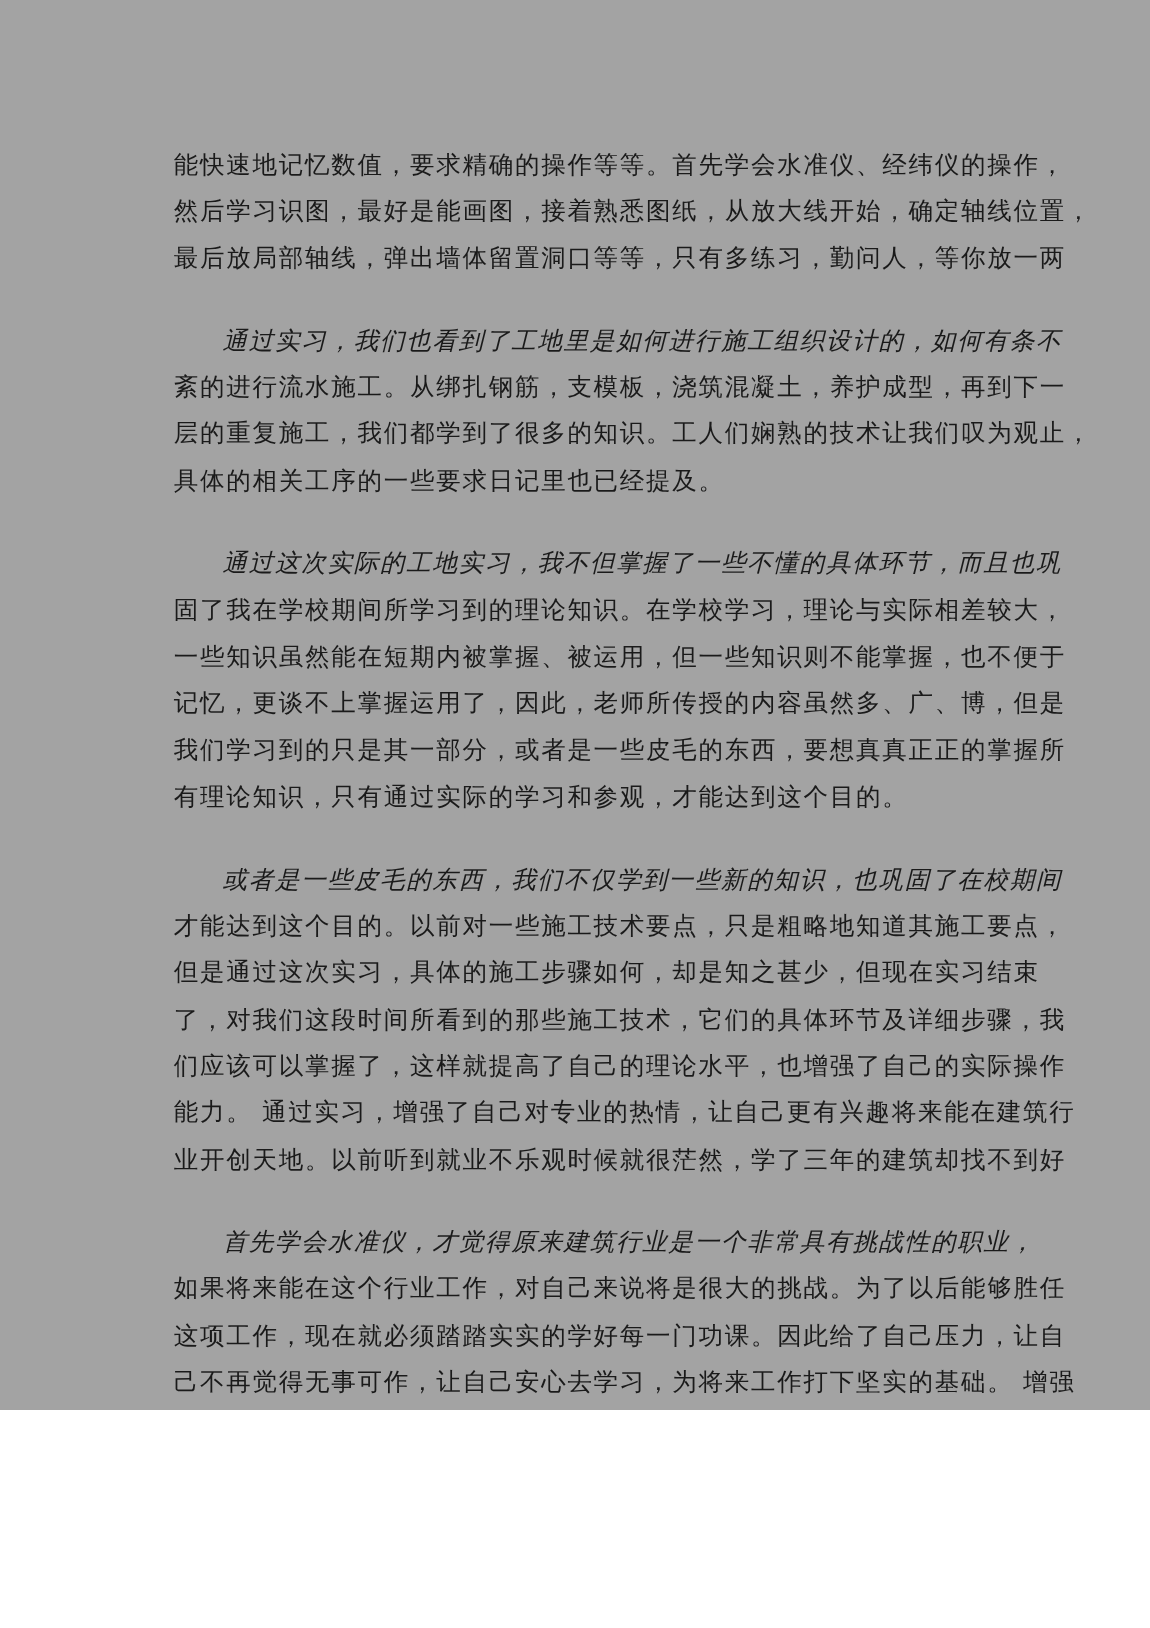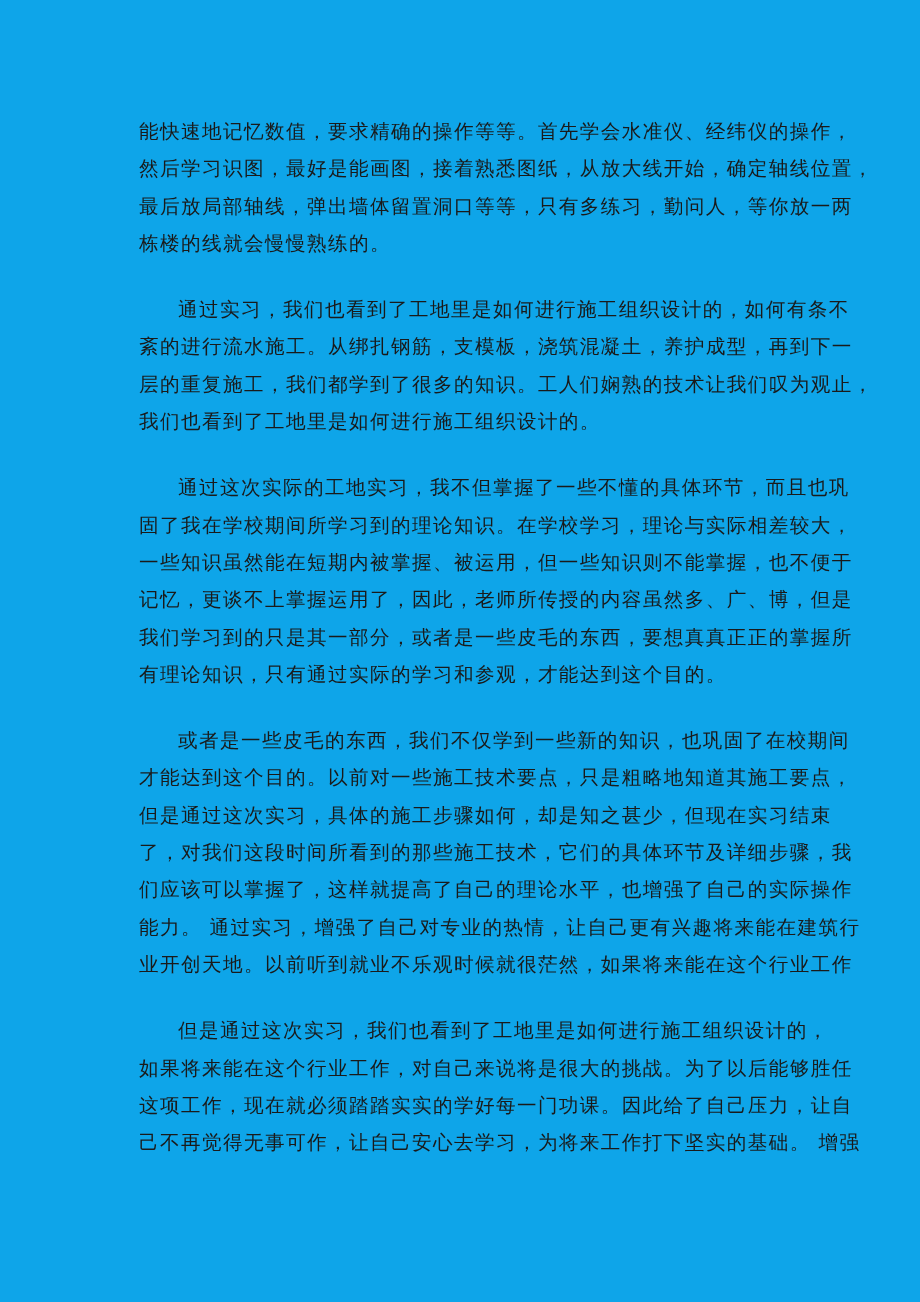--- a/index.html
+++ b/index.html
@@ -11,22 +11,22 @@
       width: 920px;
       height: 1302px;
       overflow: hidden;
       position: relative;
     }
     .page {
       position: absolute;
       left: 0;
       top: 0;
       width: 920px;
-      height: 1302px;
-      background: #0ea5e9;
+      height: 1128px;
+      background: #a3a3a3;
     }
     .content {
       position: absolute;
       left: 139px;
       top: 113px;
       width: 644px;
       color: #1a1a1a;
       font-family: "DejaVu Serif", "Liberation Serif", serif;
       font-size: 19.6px;
       line-height: 37.3px;
@@ -48,56 +48,55 @@
 </head>
 <body>
 
 <div class="page">
   <div class="content">
 
     <p class="para">
       <span class="line">能快速地记忆数值，要求精确的操作等等。首先学会水准仪、经纬仪的操作，</span>
       <span class="line">然后学习识图，最好是能画图，接着熟悉图纸，从放大线开始，确定轴线位置，</span>
       <span class="line">最后放局部轴线，弹出墙体留置洞口等等，只有多练习，勤问人，等你放一两</span>
-      <span class="line">栋楼的线就会慢慢熟练的。</span>
     </p>
 
     <p class="para indent">
       <span class="line first">通过实习，我们也看到了工地里是如何进行施工组织设计的，如何有条不</span>
       <span class="line">紊的进行流水施工。从绑扎钢筋，支模板，浇筑混凝土，养护成型，再到下一</span>
       <span class="line">层的重复施工，我们都学到了很多的知识。工人们娴熟的技术让我们叹为观止，</span>
-      <span class="line">我们也看到了工地里是如何进行施工组织设计的。</span>
+      <span class="line">具体的相关工序的一些要求日记里也已经提及。</span>
     </p>
 
     <p class="para indent">
       <span class="line first">通过这次实际的工地实习，我不但掌握了一些不懂的具体环节，而且也巩</span>
       <span class="line">固了我在学校期间所学习到的理论知识。在学校学习，理论与实际相差较大，</span>
       <span class="line">一些知识虽然能在短期内被掌握、被运用，但一些知识则不能掌握，也不便于</span>
       <span class="line">记忆，更谈不上掌握运用了，因此，老师所传授的内容虽然多、广、博，但是</span>
       <span class="line">我们学习到的只是其一部分，或者是一些皮毛的东西，要想真真正正的掌握所</span>
       <span class="line">有理论知识，只有通过实际的学习和参观，才能达到这个目的。</span>
     </p>
 
     <p class="para indent">
       <span class="line first">或者是一些皮毛的东西，我们不仅学到一些新的知识，也巩固了在校期间</span>
       <span class="line">才能达到这个目的。以前对一些施工技术要点，只是粗略地知道其施工要点，</span>
       <span class="line">但是通过这次实习，具体的施工步骤如何，却是知之甚少，但现在实习结束</span>
       <span class="line">了，对我们这段时间所看到的那些施工技术，它们的具体环节及详细步骤，我</span>
       <span class="line">们应该可以掌握了，这样就提高了自己的理论水平，也增强了自己的实际操作</span>
       <span class="line">能力。 通过实习，增强了自己对专业的热情，让自己更有兴趣将来能在建筑行</span>
-      <span class="line">业开创天地。以前听到就业不乐观时候就很茫然，如果将来能在这个行业工作</span>
+      <span class="line">业开创天地。以前听到就业不乐观时候就很茫然，学了三年的建筑却找不到好</span>
     </p>
 
     <p class="para indent">
-      <span class="line first">但是通过这次实习，我们也看到了工地里是如何进行施工组织设计的，</span>
+      <span class="line first">首先学会水准仪，才觉得原来建筑行业是一个非常具有挑战性的职业，</span>
       <span class="line">如果将来能在这个行业工作，对自己来说将是很大的挑战。为了以后能够胜任</span>
       <span class="line">这项工作，现在就必须踏踏实实的学好每一门功课。因此给了自己压力，让自</span>
       <span class="line">己不再觉得无事可作，让自己安心去学习，为将来工作打下坚实的基础。 增强</span>
     </p>
 
   </div>
 </div>
 
 <style>
   
   .para.indent { text-indent: 0; }
-  .para.indent .line.first { padding-left: 39px; }
+  .para.indent .line.first { padding-left: 39px; font-style: italic; }
 </style>
 
 </body></html>

